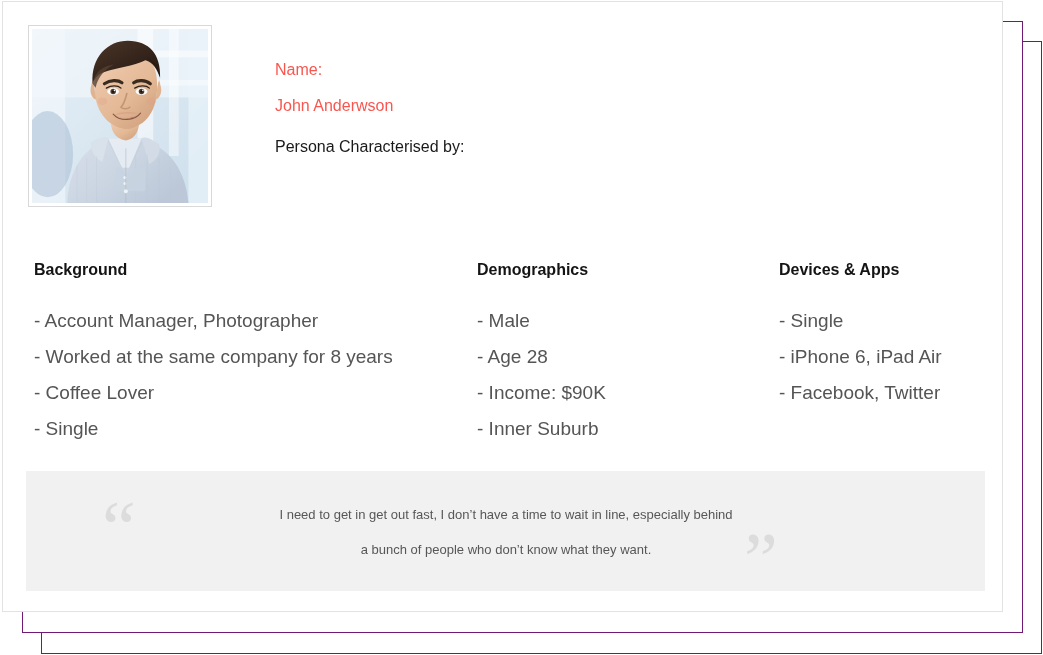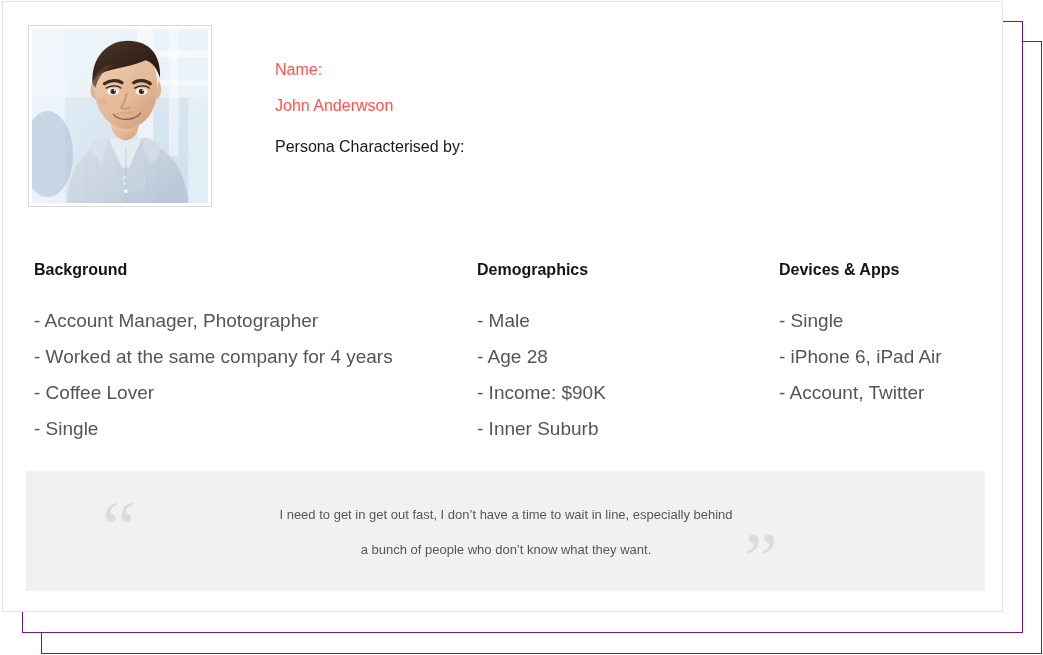--- a/index.html
+++ b/index.html
@@ -263,42 +263,42 @@
       </div>
 
     </div>
 
     <div class="columns">
 
       <div class="col col-background">
         <h3 class="col-title">Background</h3>
         <ul class="col-list">
           <li>- Account Manager, Photographer</li>
-          <li>- Worked at the same company for 4 years</li>
+          <li>- Worked at the same company for 8 years</li>
           <li>- Coffee Lover</li>
           <li>- Single</li>
         </ul>
       </div>
 
       <div class="col col-demographics">
         <h3 class="col-title">Demographics</h3>
         <ul class="col-list">
           <li>- Male</li>
           <li>- Age 28</li>
           <li>- Income: $90K</li>
           <li>- Inner Suburb</li>
         </ul>
       </div>
 
       <div class="col col-devices">
         <h3 class="col-title">Devices &amp; Apps</h3>
         <ul class="col-list">
           <li>- Single</li>
           <li>- iPhone 6, iPad Air</li>
-          <li>- Account, Twitter</li>
+          <li>- Facebook, Twitter</li>
         </ul>
       </div>
 
     </div>
 
     <div class="quote-block">
       <span class="quote-mark quote-open">“</span>
       <div class="quote-text">
         <span class="quote-line">I need to get in get out fast, I don’t have a time to wait in line, especially behind</span>
         <span class="quote-line">a bunch of people who don’t know what they want.</span>

